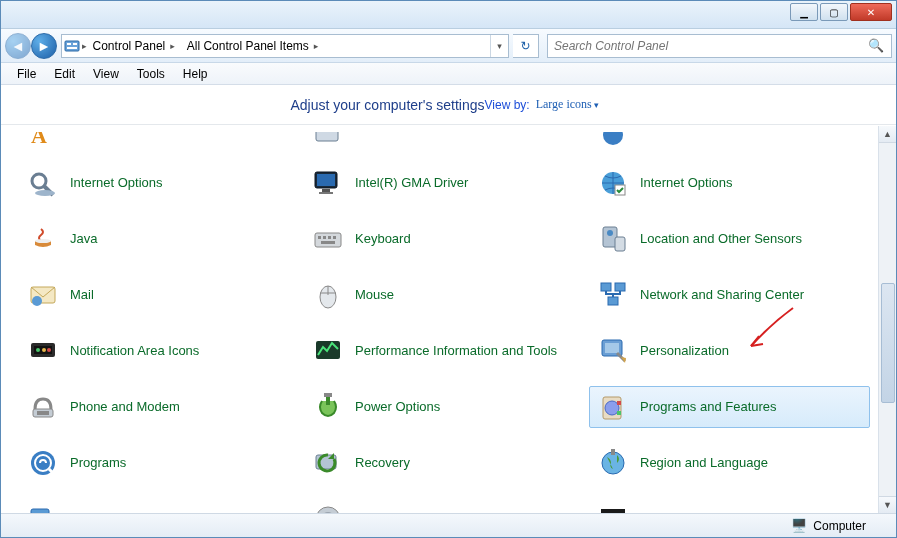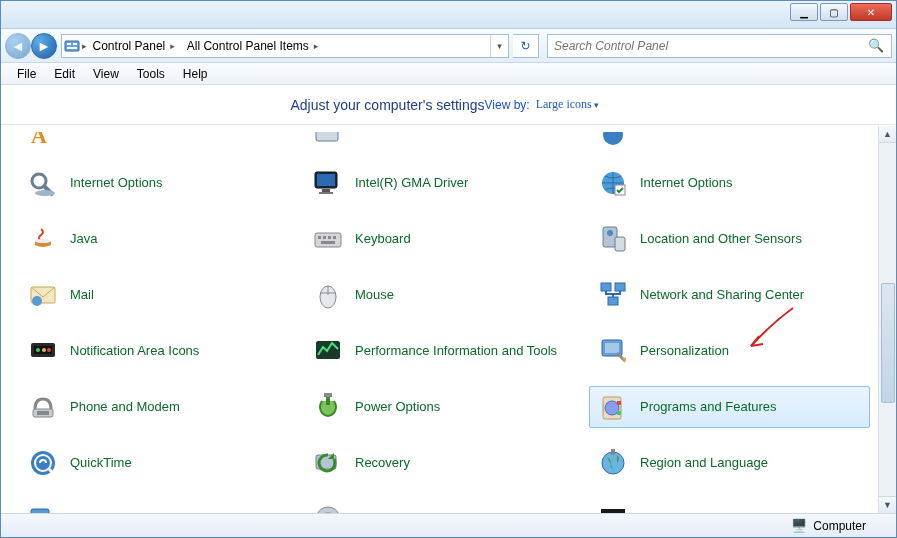--- a/index.html
+++ b/index.html
@@ -305,21 +305,21 @@
           </div>
           <div class="item">
             <div class="item-icon">
               <svg class="ico" viewBox="0 0 32 32">
                 <circle cx="16" cy="16" r="12" fill="#3a7ec4"></circle>
                 <circle cx="16" cy="16" r="8" fill="none" stroke="#fff" stroke-width="2"></circle>
                 <path d="M22 22 l4 4" stroke="#fff" stroke-width="3"></path>
                 <path d="M13 16 a3 3 0 1 1 6 0" stroke="#fff" fill="none" stroke-width="2"></path>
               </svg>
             </div>
-            <div class="item-label">QuickTime</div>
+            <div class="item-label">Programs</div>
           </div>
           <div class="item">
             <div class="item-icon">
               <svg class="ico" viewBox="0 0 32 32">
                 <rect x="4" y="8" width="20" height="14" rx="2" fill="#b4c4d4" stroke="#6a7e92"></rect>
                 <path d="M22 12 a8 8 0 1 1 -6 -4" stroke="#3a8a2a" stroke-width="3" fill="none"></path>
                 <path d="M22 6 l0 6 l-6 0 z" fill="#3a8a2a"></path>
               </svg>
             </div>
             <div class="item-label">Recovery</div>

